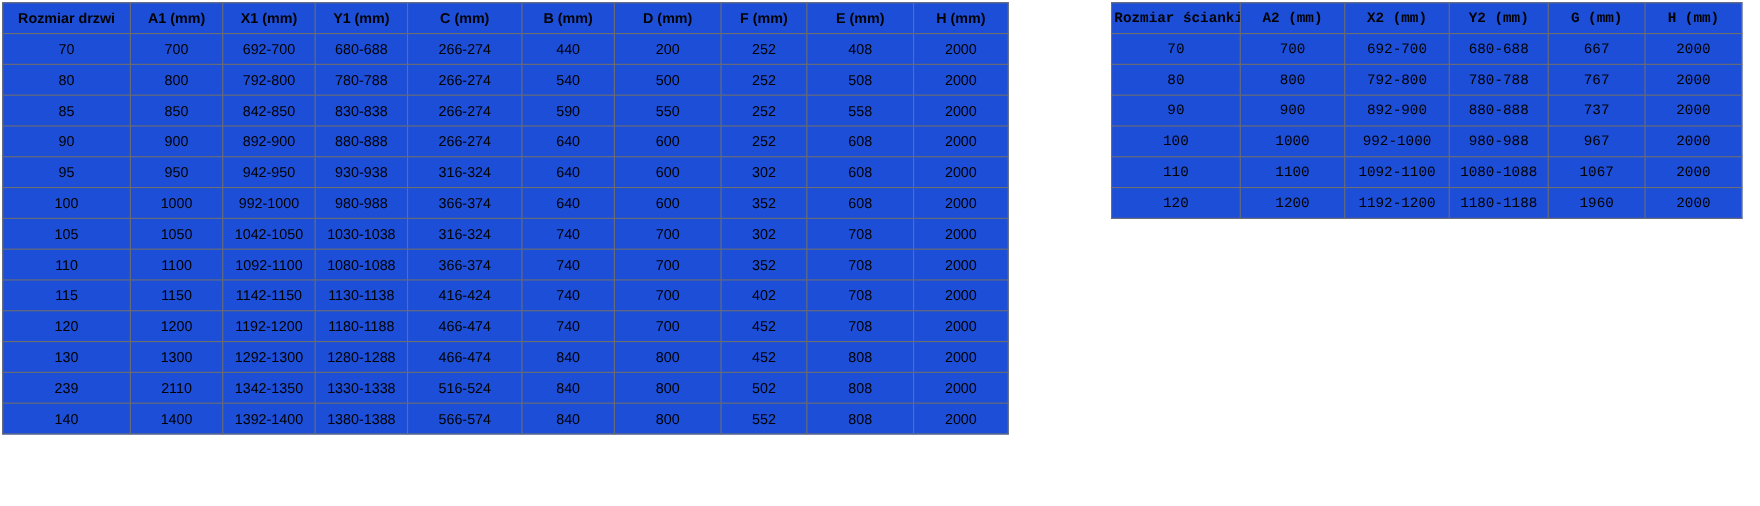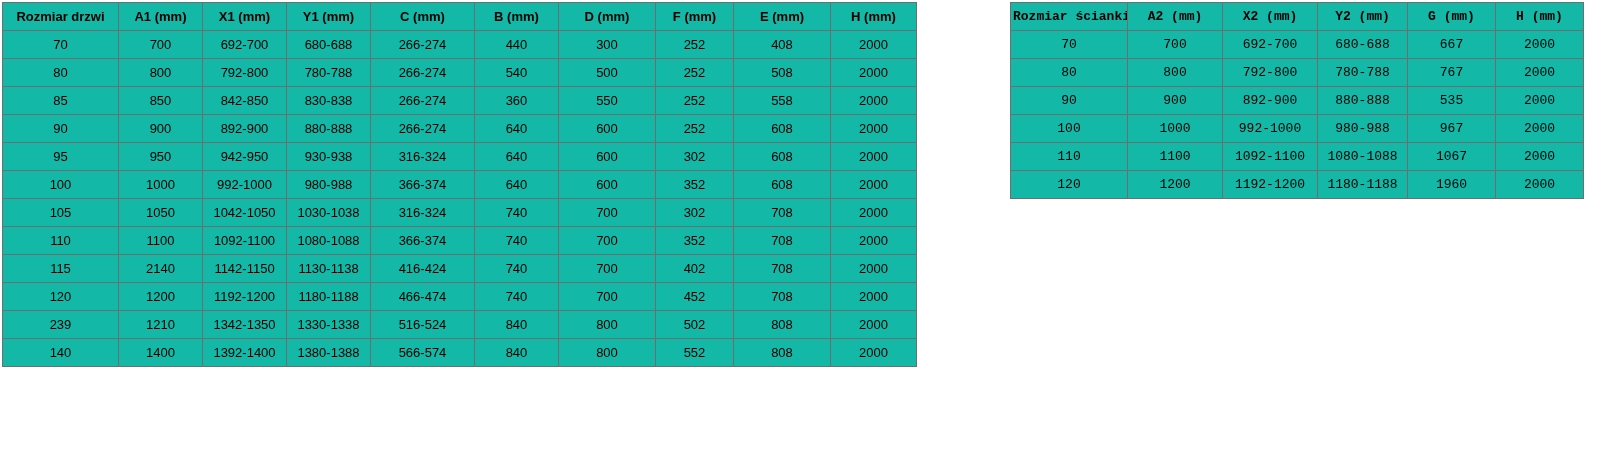--- a/index.html
+++ b/index.html
@@ -15,21 +15,21 @@
     position: relative;
     width: 1600px;
     height: 460px;
     overflow: hidden;
   }
   table {
     border-collapse: collapse;
     table-layout: fixed;
     position: absolute;
     top: 2px;
-    background: #14b8a6;
+    background: #1d4ed8;
   }
   #door-table { left: 2px;  width: 914px; }
   #wall-table { left: 1010px; width: 573px; font-family: Liberation Mono, monospace; }
   th, td {
     border: 1px solid #6e6e6e;
     text-align: center;
     vertical-align: middle;
     height: 27px;
     padding: 0 2px;
     font-size: 13px;
@@ -72,21 +72,21 @@
         </tr>
       </thead>
     <tbody>
         <tr>
           <td>70</td>
           <td>700</td>
           <td>692-700</td>
           <td>680-688</td>
           <td>266-274</td>
           <td>440</td>
-          <td>300</td>
+          <td>200</td>
           <td>252</td>
           <td>408</td>
           <td>2000</td>
         </tr>
         <tr>
           <td>80</td>
           <td>800</td>
           <td>792-800</td>
           <td>780-788</td>
           <td>266-274</td>
@@ -95,21 +95,21 @@
           <td>252</td>
           <td>508</td>
           <td>2000</td>
         </tr>
         <tr>
           <td>85</td>
           <td>850</td>
           <td>842-850</td>
           <td>830-838</td>
           <td>266-274</td>
-          <td>360</td>
+          <td>590</td>
           <td>550</td>
           <td>252</td>
           <td>558</td>
           <td>2000</td>
         </tr>
         <tr>
           <td>90</td>
           <td>900</td>
           <td>892-900</td>
           <td>880-888</td>
@@ -163,21 +163,21 @@
           <td>1080-1088</td>
           <td>366-374</td>
           <td>740</td>
           <td>700</td>
           <td>352</td>
           <td>708</td>
           <td>2000</td>
         </tr>
         <tr>
           <td>115</td>
-          <td>2140</td>
+          <td>1150</td>
           <td>1142-1150</td>
           <td>1130-1138</td>
           <td>416-424</td>
           <td>740</td>
           <td>700</td>
           <td>402</td>
           <td>708</td>
           <td>2000</td>
         </tr>
         <tr>
@@ -186,22 +186,34 @@
           <td>1192-1200</td>
           <td>1180-1188</td>
           <td>466-474</td>
           <td>740</td>
           <td>700</td>
           <td>452</td>
           <td>708</td>
           <td>2000</td>
         </tr>
         <tr>
+          <td>130</td>
+          <td>1300</td>
+          <td>1292-1300</td>
+          <td>1280-1288</td>
+          <td>466-474</td>
+          <td>840</td>
+          <td>800</td>
+          <td>452</td>
+          <td>808</td>
+          <td>2000</td>
+        </tr>
+        <tr>
           <td>239</td>
-          <td>1210</td>
+          <td>2110</td>
           <td>1342-1350</td>
           <td>1330-1338</td>
           <td>516-524</td>
           <td>840</td>
           <td>800</td>
           <td>502</td>
           <td>808</td>
           <td>2000</td>
         </tr>
         <tr>
@@ -253,21 +265,21 @@
           <td>792-800</td>
           <td>780-788</td>
           <td>767</td>
           <td>2000</td>
         </tr>
         <tr>
           <td>90</td>
           <td>900</td>
           <td>892-900</td>
           <td>880-888</td>
-          <td>535</td>
+          <td>737</td>
           <td>2000</td>
         </tr>
         <tr>
           <td>100</td>
           <td>1000</td>
           <td>992-1000</td>
           <td>980-988</td>
           <td>967</td>
           <td>2000</td>
         </tr>

